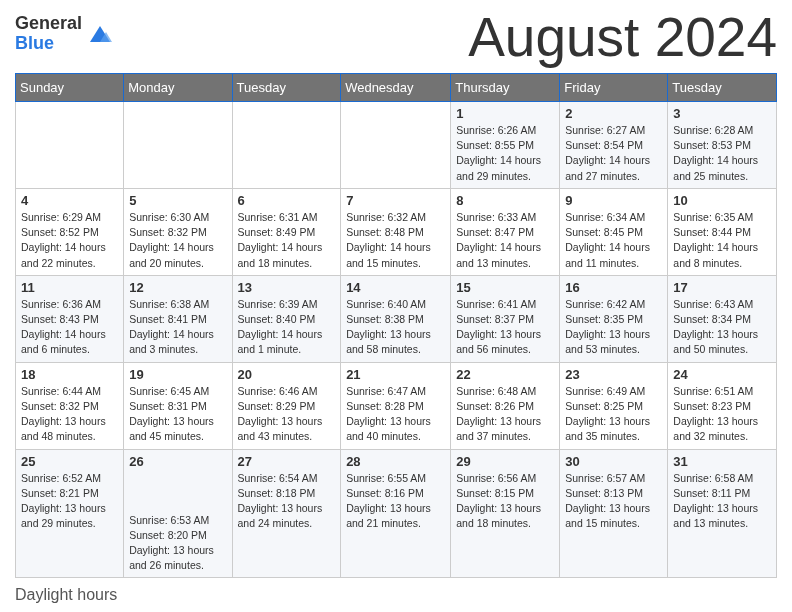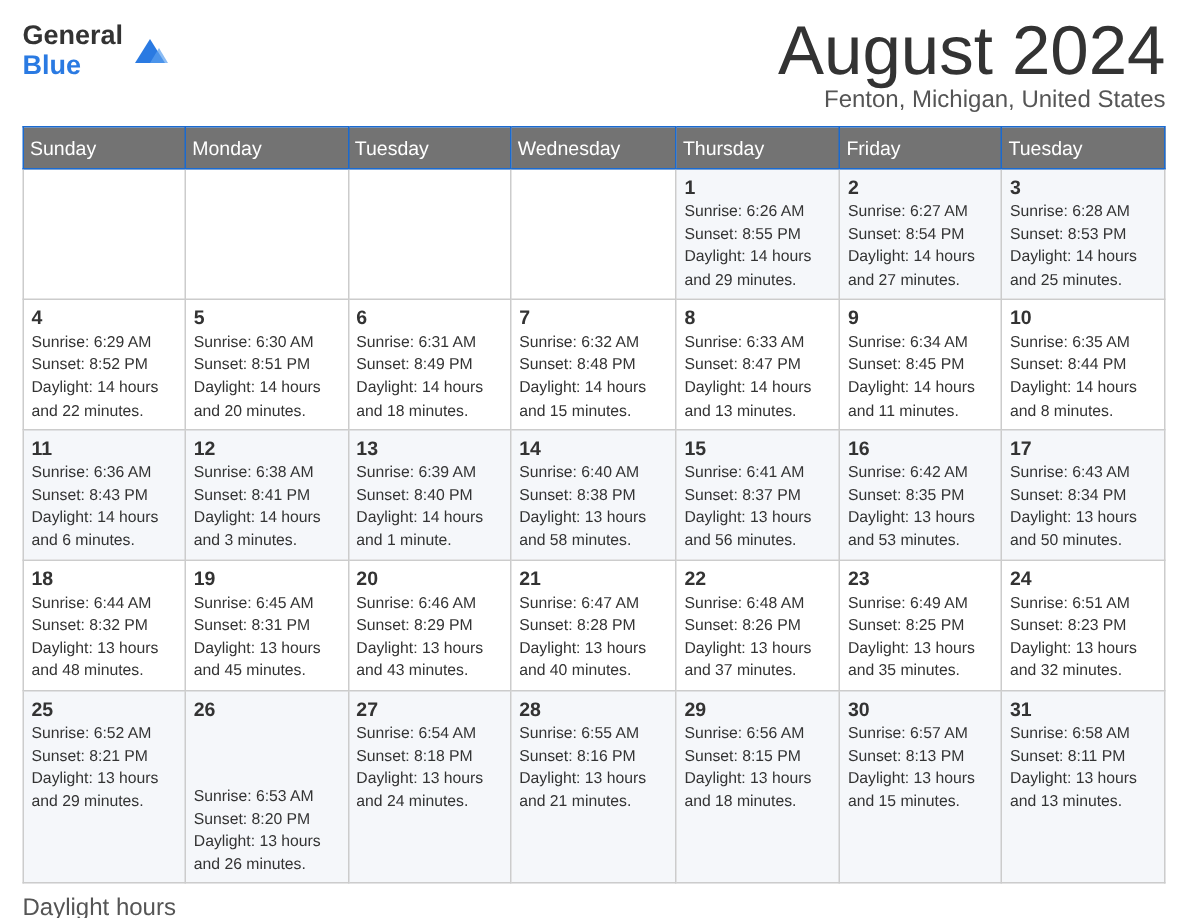--- a/index.html
+++ b/index.html
@@ -30,21 +30,21 @@
     .logo-blue { color: #2a7ae2; display: block; }
     .logo-icon {
       width: 28px;
       height: 28px;
       margin-left: 4px;
     }
     .title-block {
       text-align: right;
     }
     .month-title {
-      font-size: 46px;
+      font-size: 55px;
       font-weight: 300;
       color: #333;
       line-height: 1;
       text-align: right;
     }
     .location {
       font-size: 16px;
       color: #555;
       margin-top: 2px;
     }
@@ -106,21 +106,20 @@
       <span class="logo-text logo-general">General</span>
       <span class="logo-text logo-blue">Blue</span>
     </div>
     <svg class="logo-icon" viewBox="0 0 28 28">
       <polygon points="4,22 14,6 24,22" fill="#2a7ae2"></polygon>
       <polygon points="14,22 20,12 26,22" fill="#5aa0f0" opacity="0.7"></polygon>
     </svg>
   </div>
   <div class="title-block">
     <div class="month-title">August 2024</div>
-    <div class="location">Fenton, Michigan, United States</div>
   </div>
 </div>
 
 <table class="calendar">
   <thead>
     <tr>
     <th>Sunday</th>
         <th>Monday</th>
         <th>Tuesday</th>
         <th>Wednesday</th>
@@ -157,21 +156,21 @@
       <tr>
         <td>
           <span class="day-num">4</span>
           <div class="day-info" style="white-space: pre-line;">Sunrise: 6:29 AM
 Sunset: 8:52 PM
 Daylight: 14 hours and 22 minutes.</div>
         </td>
         <td>
           <span class="day-num">5</span>
           <div class="day-info" style="white-space: pre-line;">Sunrise: 6:30 AM
-Sunset: 8:51 PM
+Sunset: 8:32 PM
 Daylight: 14 hours and 20 minutes.</div>
         </td>
         <td>
           <span class="day-num">6</span>
           <div class="day-info" style="white-space: pre-line;">Sunrise: 6:31 AM
 Sunset: 8:49 PM
 Daylight: 14 hours and 18 minutes.</div>
         </td>
         <td>
           <span class="day-num">7</span>

